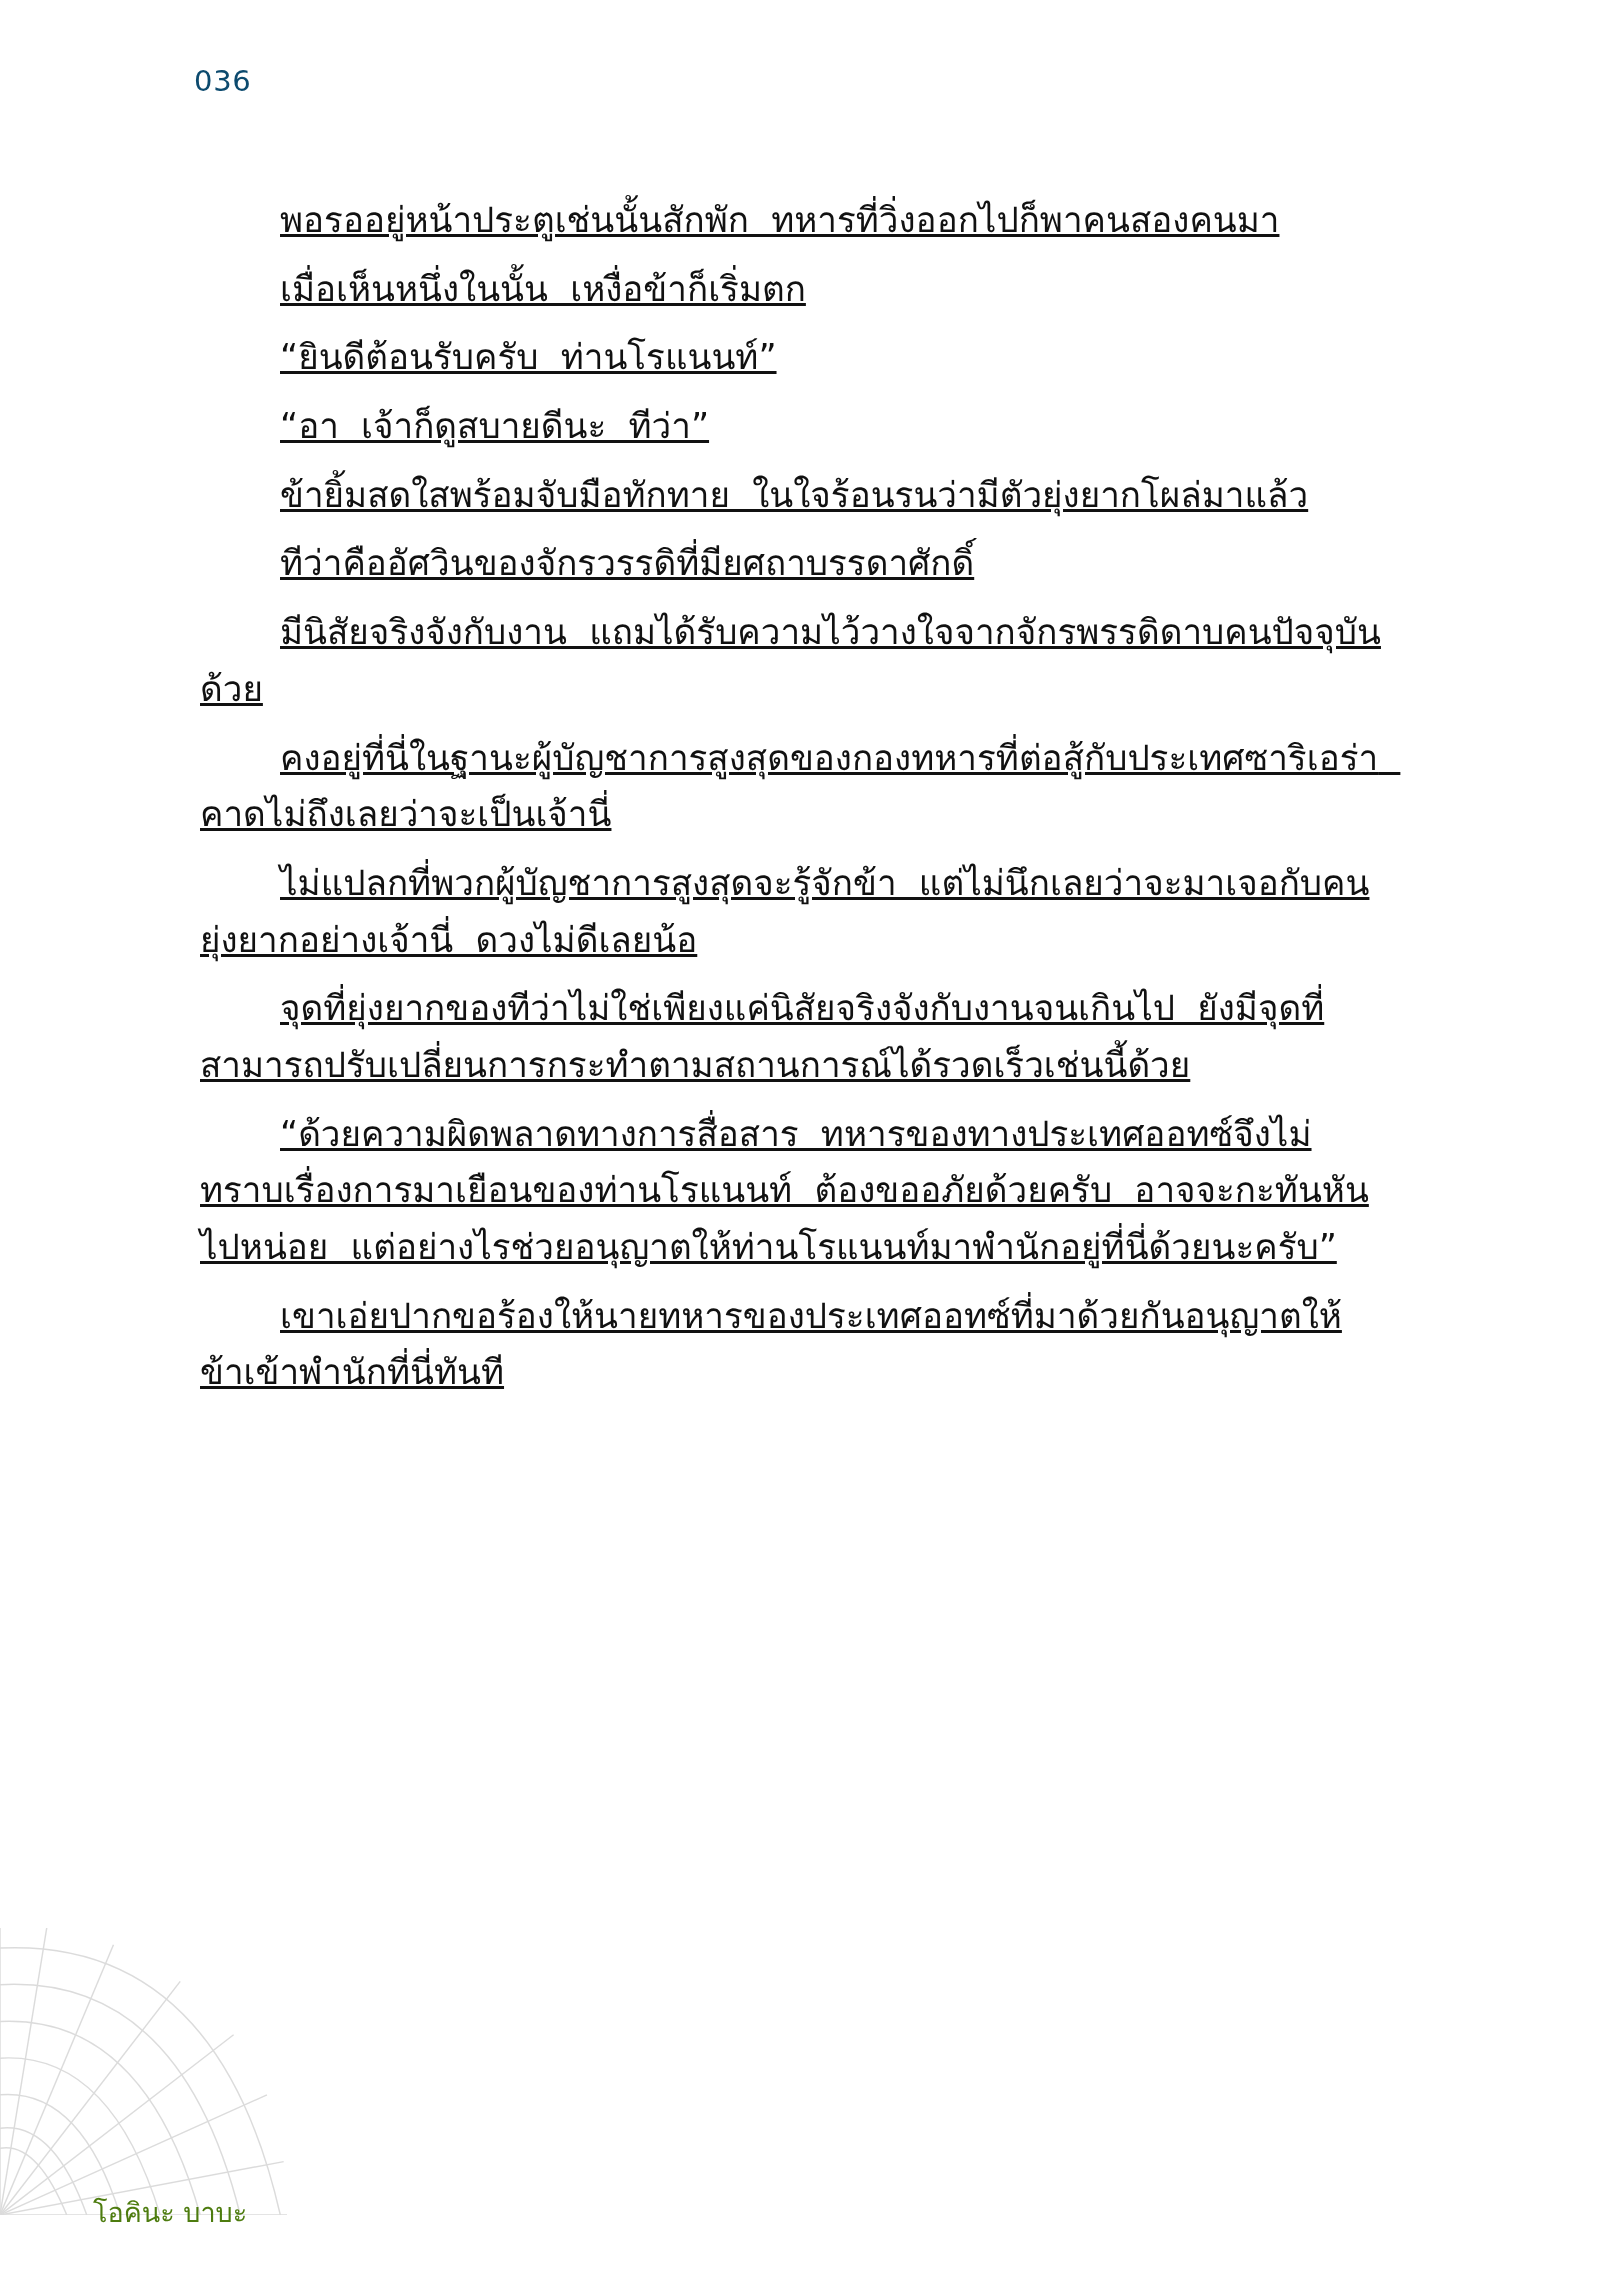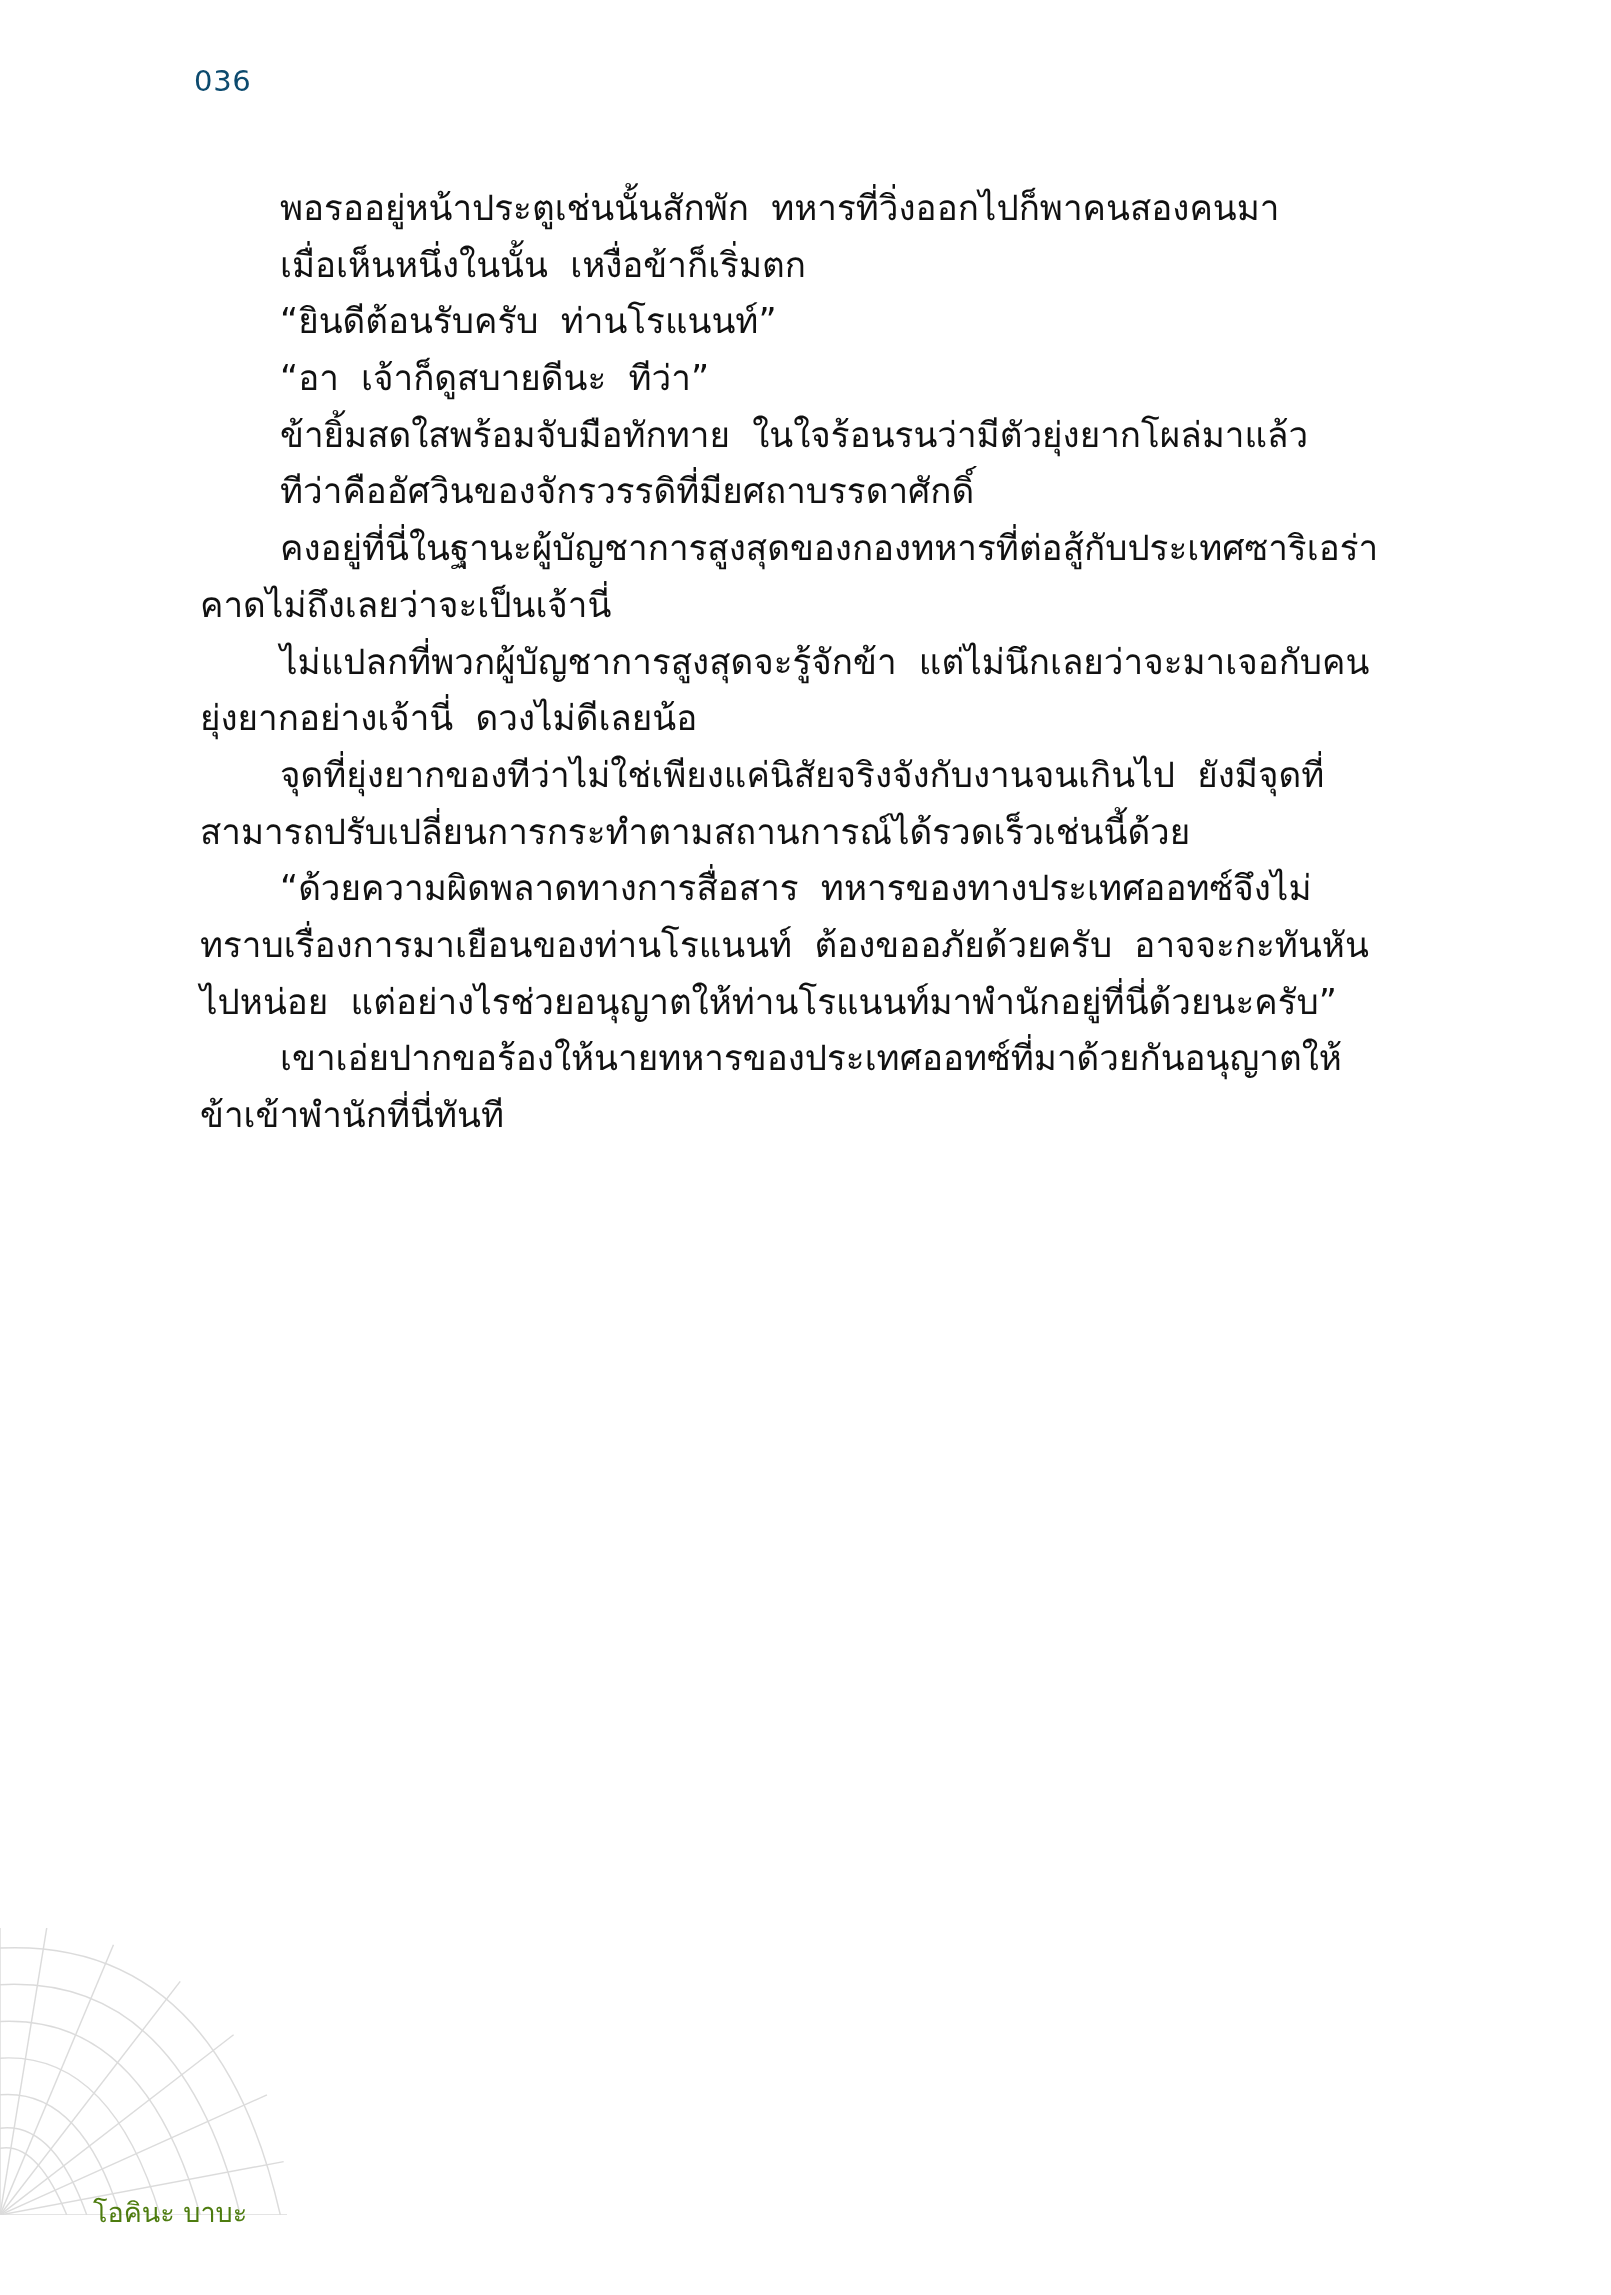--- a/index.html
+++ b/index.html
@@ -39,24 +39,25 @@
     left: 200px;
     top: 180px;
     width: 1181px;
     font-size: 35px;
     line-height: 1.62;
     color: #111111;
     text-align: left;
     font-family: "DejaVu Sans", "Liberation Sans", sans-serif;
   }
   .para {
-    margin: 0 0 0 0;
+    margin: 12px 0 0 0;
     text-indent: 80px;
     white-space: pre-wrap;
     word-break: break-word;
+    text-decoration: underline;
   }
 
   
   .web {
     position: absolute;
     left: 0;
     bottom: 80px;
     width: 287px;
     height: 287px;
     opacity: 0.5;
@@ -80,20 +81,21 @@
 
   <div class="page-number">036</div>
 
   <div class="body-text">
     <p class="para">พอรออยู่หน้าประตูเช่นนั้นสักพัก  ทหารที่วิ่งออกไปก็พาคนสองคนมา</p>
     <p class="para">เมื่อเห็นหนึ่งในนั้น  เหงื่อข้าก็เริ่มตก</p>
     <p class="para">“ยินดีต้อนรับครับ  ท่านโรแนนท์”</p>
     <p class="para">“อา  เจ้าก็ดูสบายดีนะ  ทีว่า”</p>
     <p class="para">ข้ายิ้มสดใสพร้อมจับมือทักทาย  ในใจร้อนรนว่ามีตัวยุ่งยากโผล่มาแล้ว</p>
     <p class="para">ทีว่าคืออัศวินของจักรวรรดิที่มียศถาบรรดาศักดิ์</p>
+    <p class="para">มีนิสัยจริงจังกับงาน  แถมได้รับความไว้วางใจจากจักรพรรดิดาบคนปัจจุบันด้วย</p>
     <p class="para">คงอยู่ที่นี่ในฐานะผู้บัญชาการสูงสุดของกองทหารที่ต่อสู้กับประเทศซาริเอร่า  คาดไม่ถึงเลยว่าจะเป็นเจ้านี่</p>
     <p class="para">ไม่แปลกที่พวกผู้บัญชาการสูงสุดจะรู้จักข้า  แต่ไม่นึกเลยว่าจะมาเจอกับคนยุ่งยากอย่างเจ้านี่  ดวงไม่ดีเลยน้อ</p>
     <p class="para">จุดที่ยุ่งยากของทีว่าไม่ใช่เพียงแค่นิสัยจริงจังกับงานจนเกินไป  ยังมีจุดที่สามารถปรับเปลี่ยนการกระทำตามสถานการณ์ได้รวดเร็วเช่นนี้ด้วย</p>
     <p class="para">“ด้วยความผิดพลาดทางการสื่อสาร  ทหารของทางประเทศออทซ์จึงไม่ทราบเรื่องการมาเยือนของท่านโรแนนท์  ต้องขออภัยด้วยครับ  อาจจะกะทันหันไปหน่อย  แต่อย่างไรช่วยอนุญาตให้ท่านโรแนนท์มาพำนักอยู่ที่นี่ด้วยนะครับ”</p>
     <p class="para">เขาเอ่ยปากขอร้องให้นายทหารของประเทศออทซ์ที่มาด้วยกันอนุญาตให้ข้าเข้าพำนักที่นี่ทันที</p>
   </div>
 
   <svg class="web" viewBox="0 0 430 430" aria-hidden="true">
     <g fill="none" stroke="#b9b9b9" stroke-width="2.2">
 

